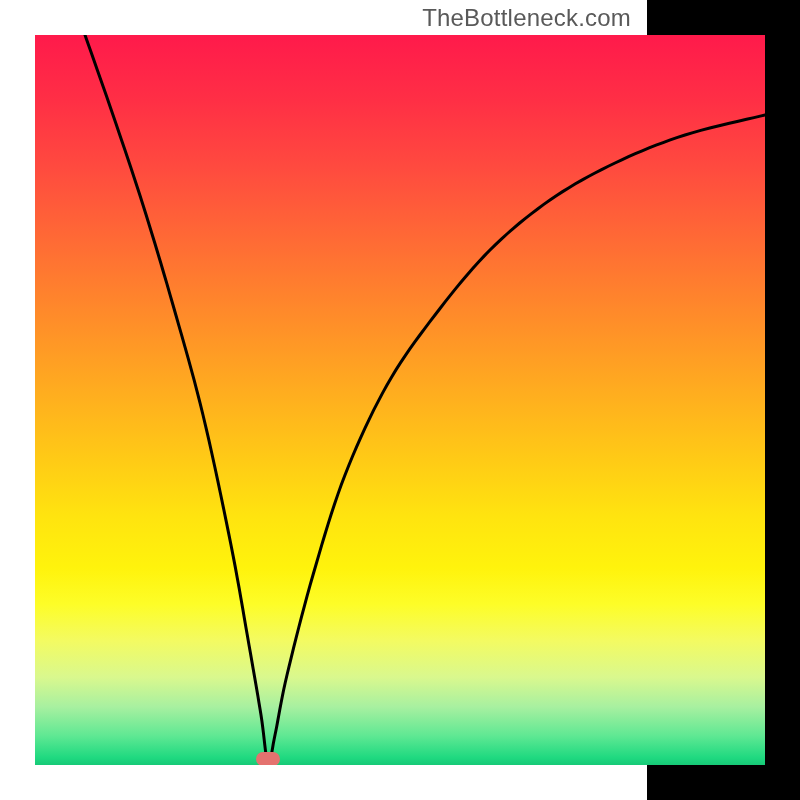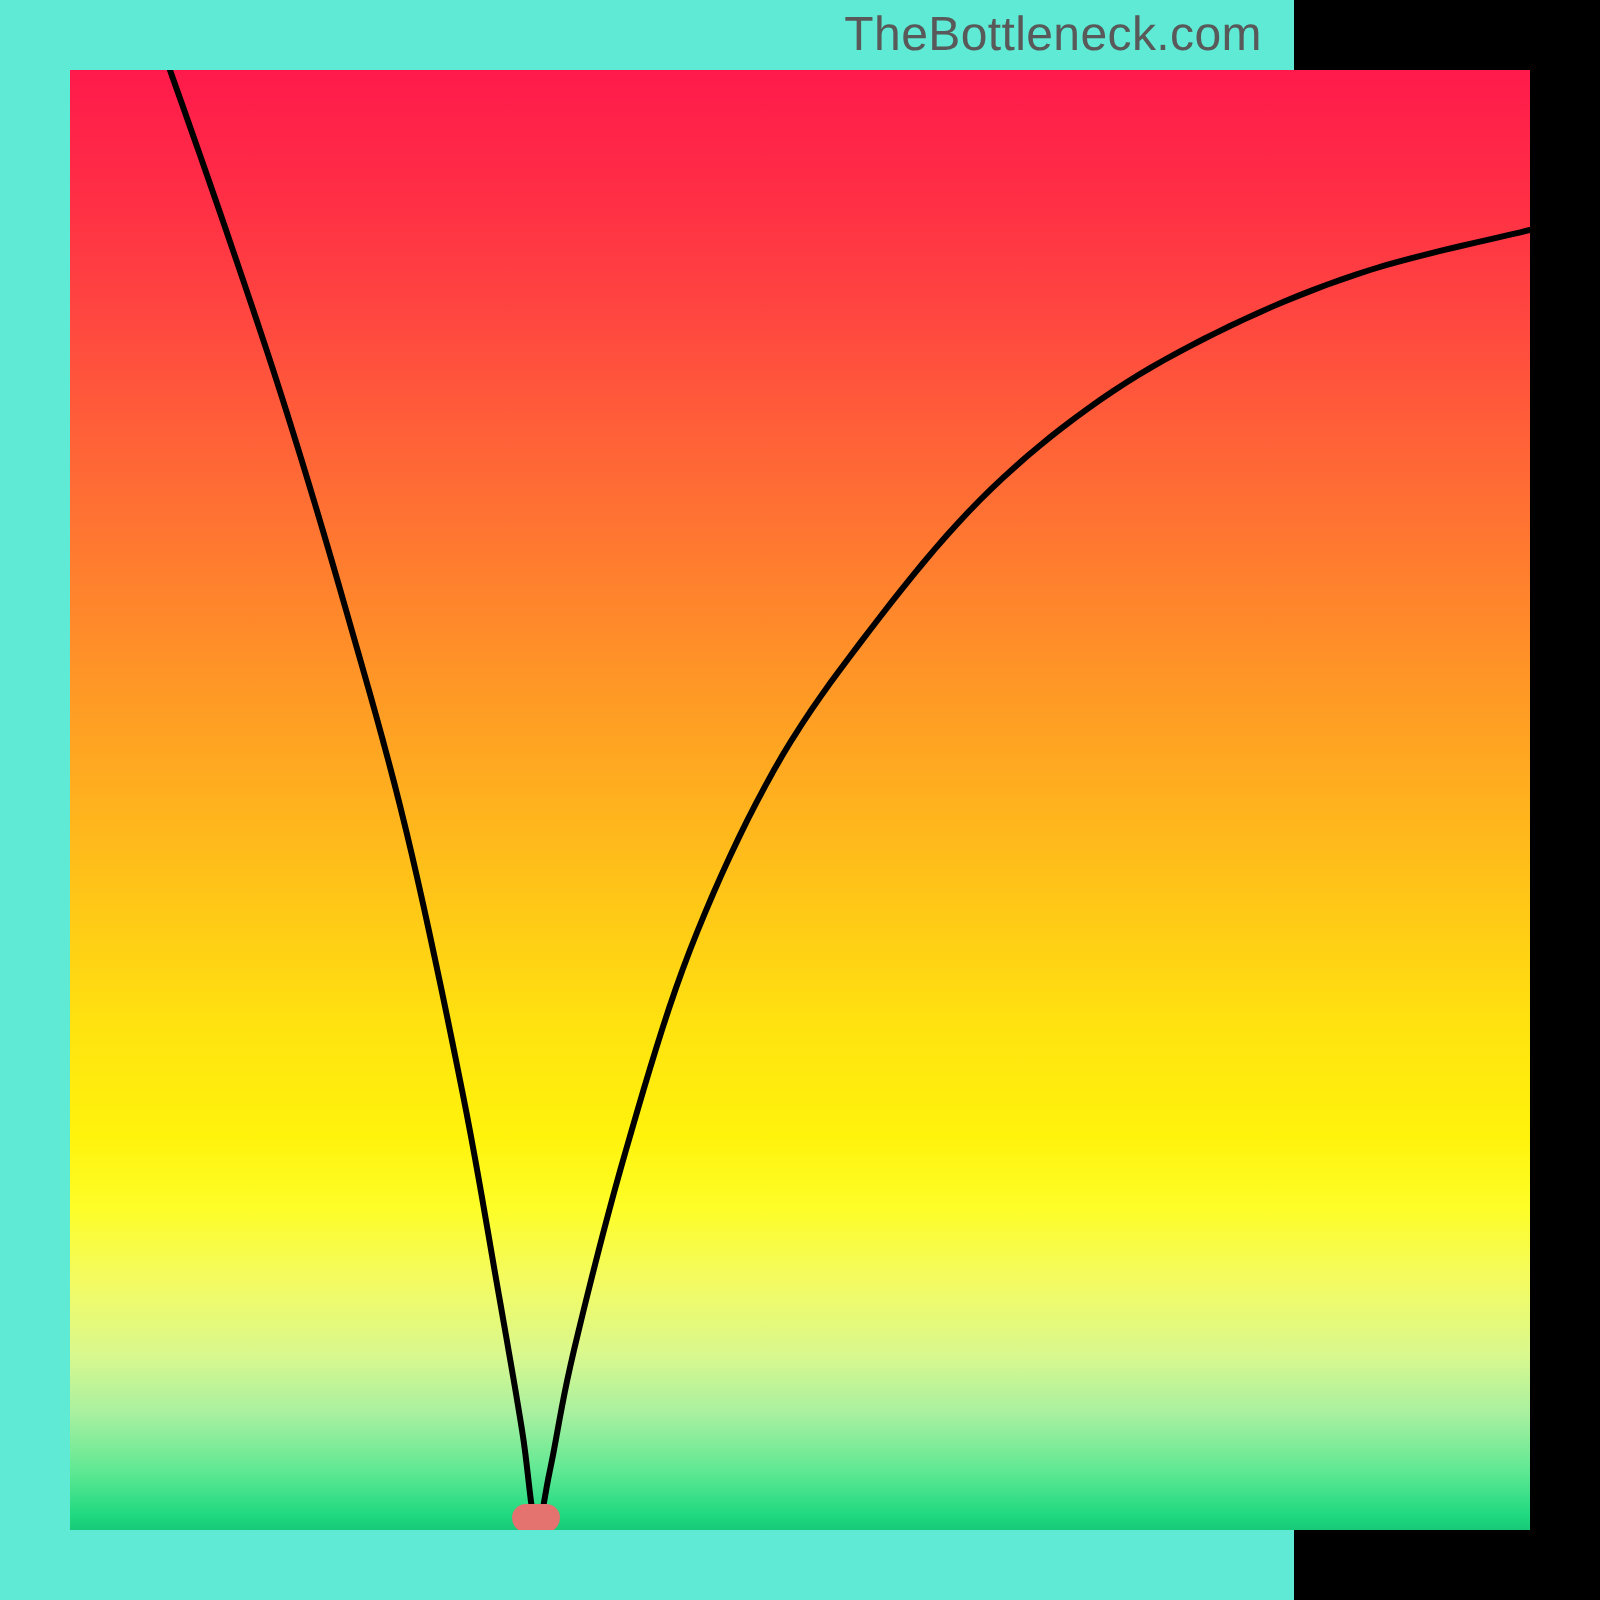--- a/index.html
+++ b/index.html
@@ -8,21 +8,21 @@
     width: 800px;
     height: 800px;
     overflow: hidden;
     font-family: Arial, Helvetica, sans-serif;
     background: #000;
   }
   .frame {
     position: relative;
     width: 647px;
     height: 800px;
-    background: #5eead4;
+    background: #ffffff;
   }
   .watermark {
     position: absolute;
     top: 4px;
     right: 16px;
     color: #595959;
     font-size: 24px;
     font-weight: 400;
     letter-spacing: 0.2px;
     z-index: 10;

